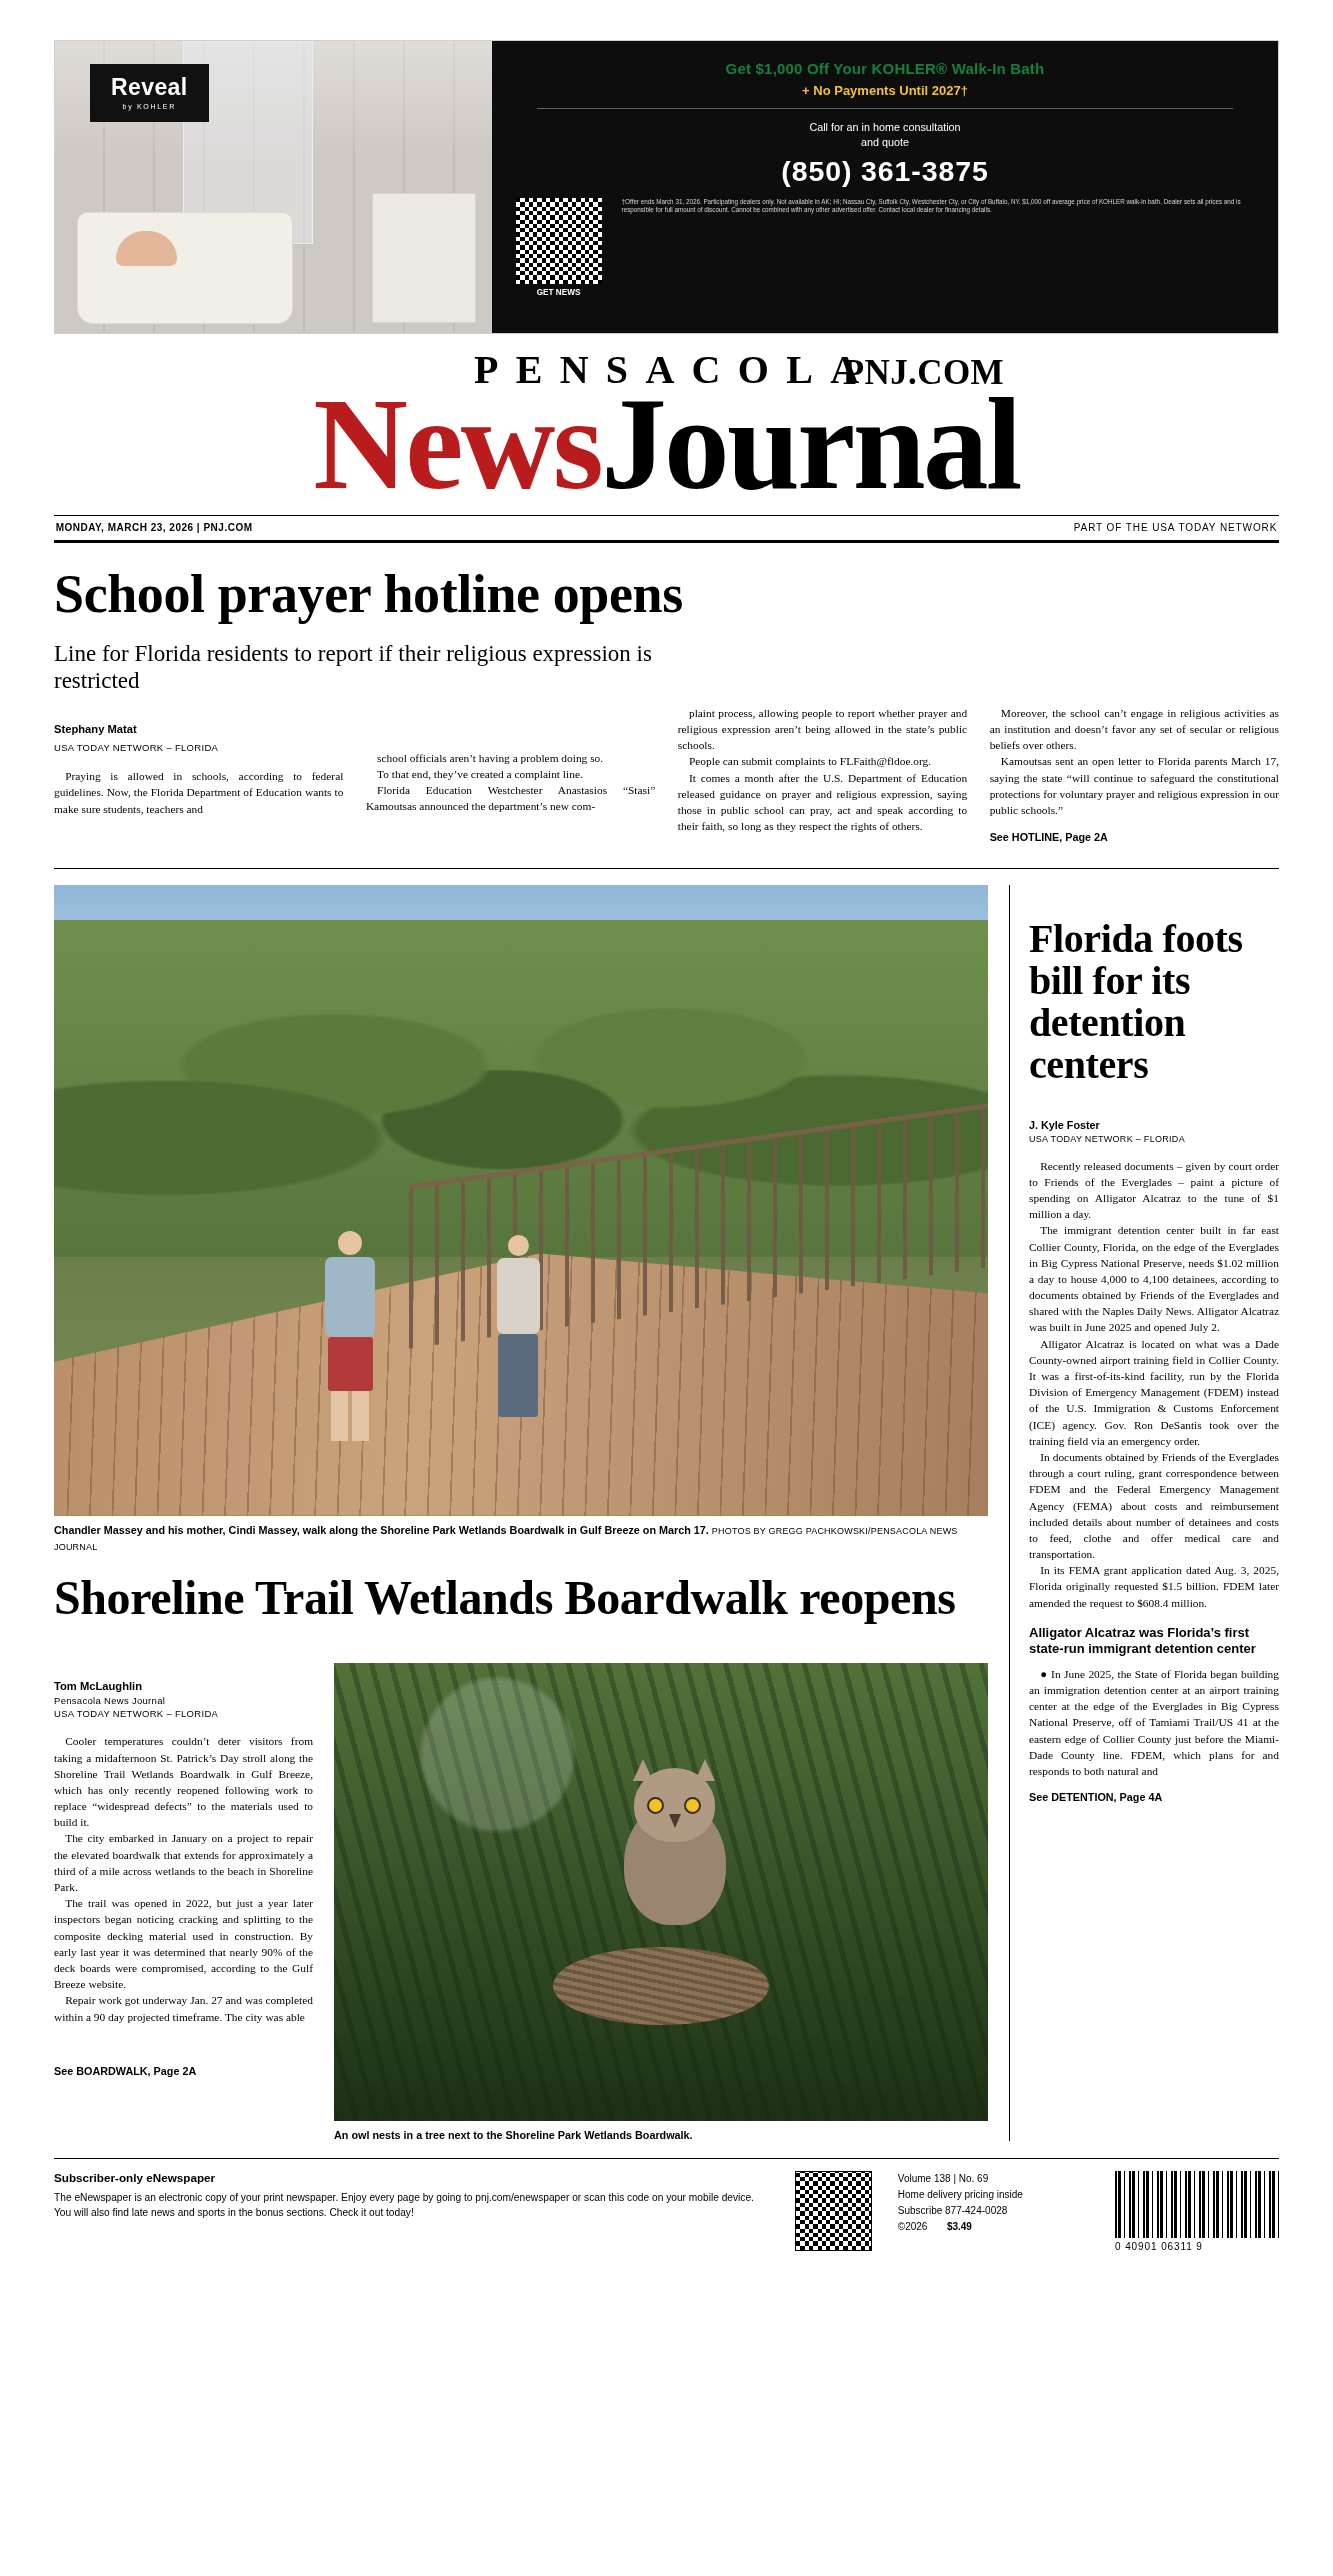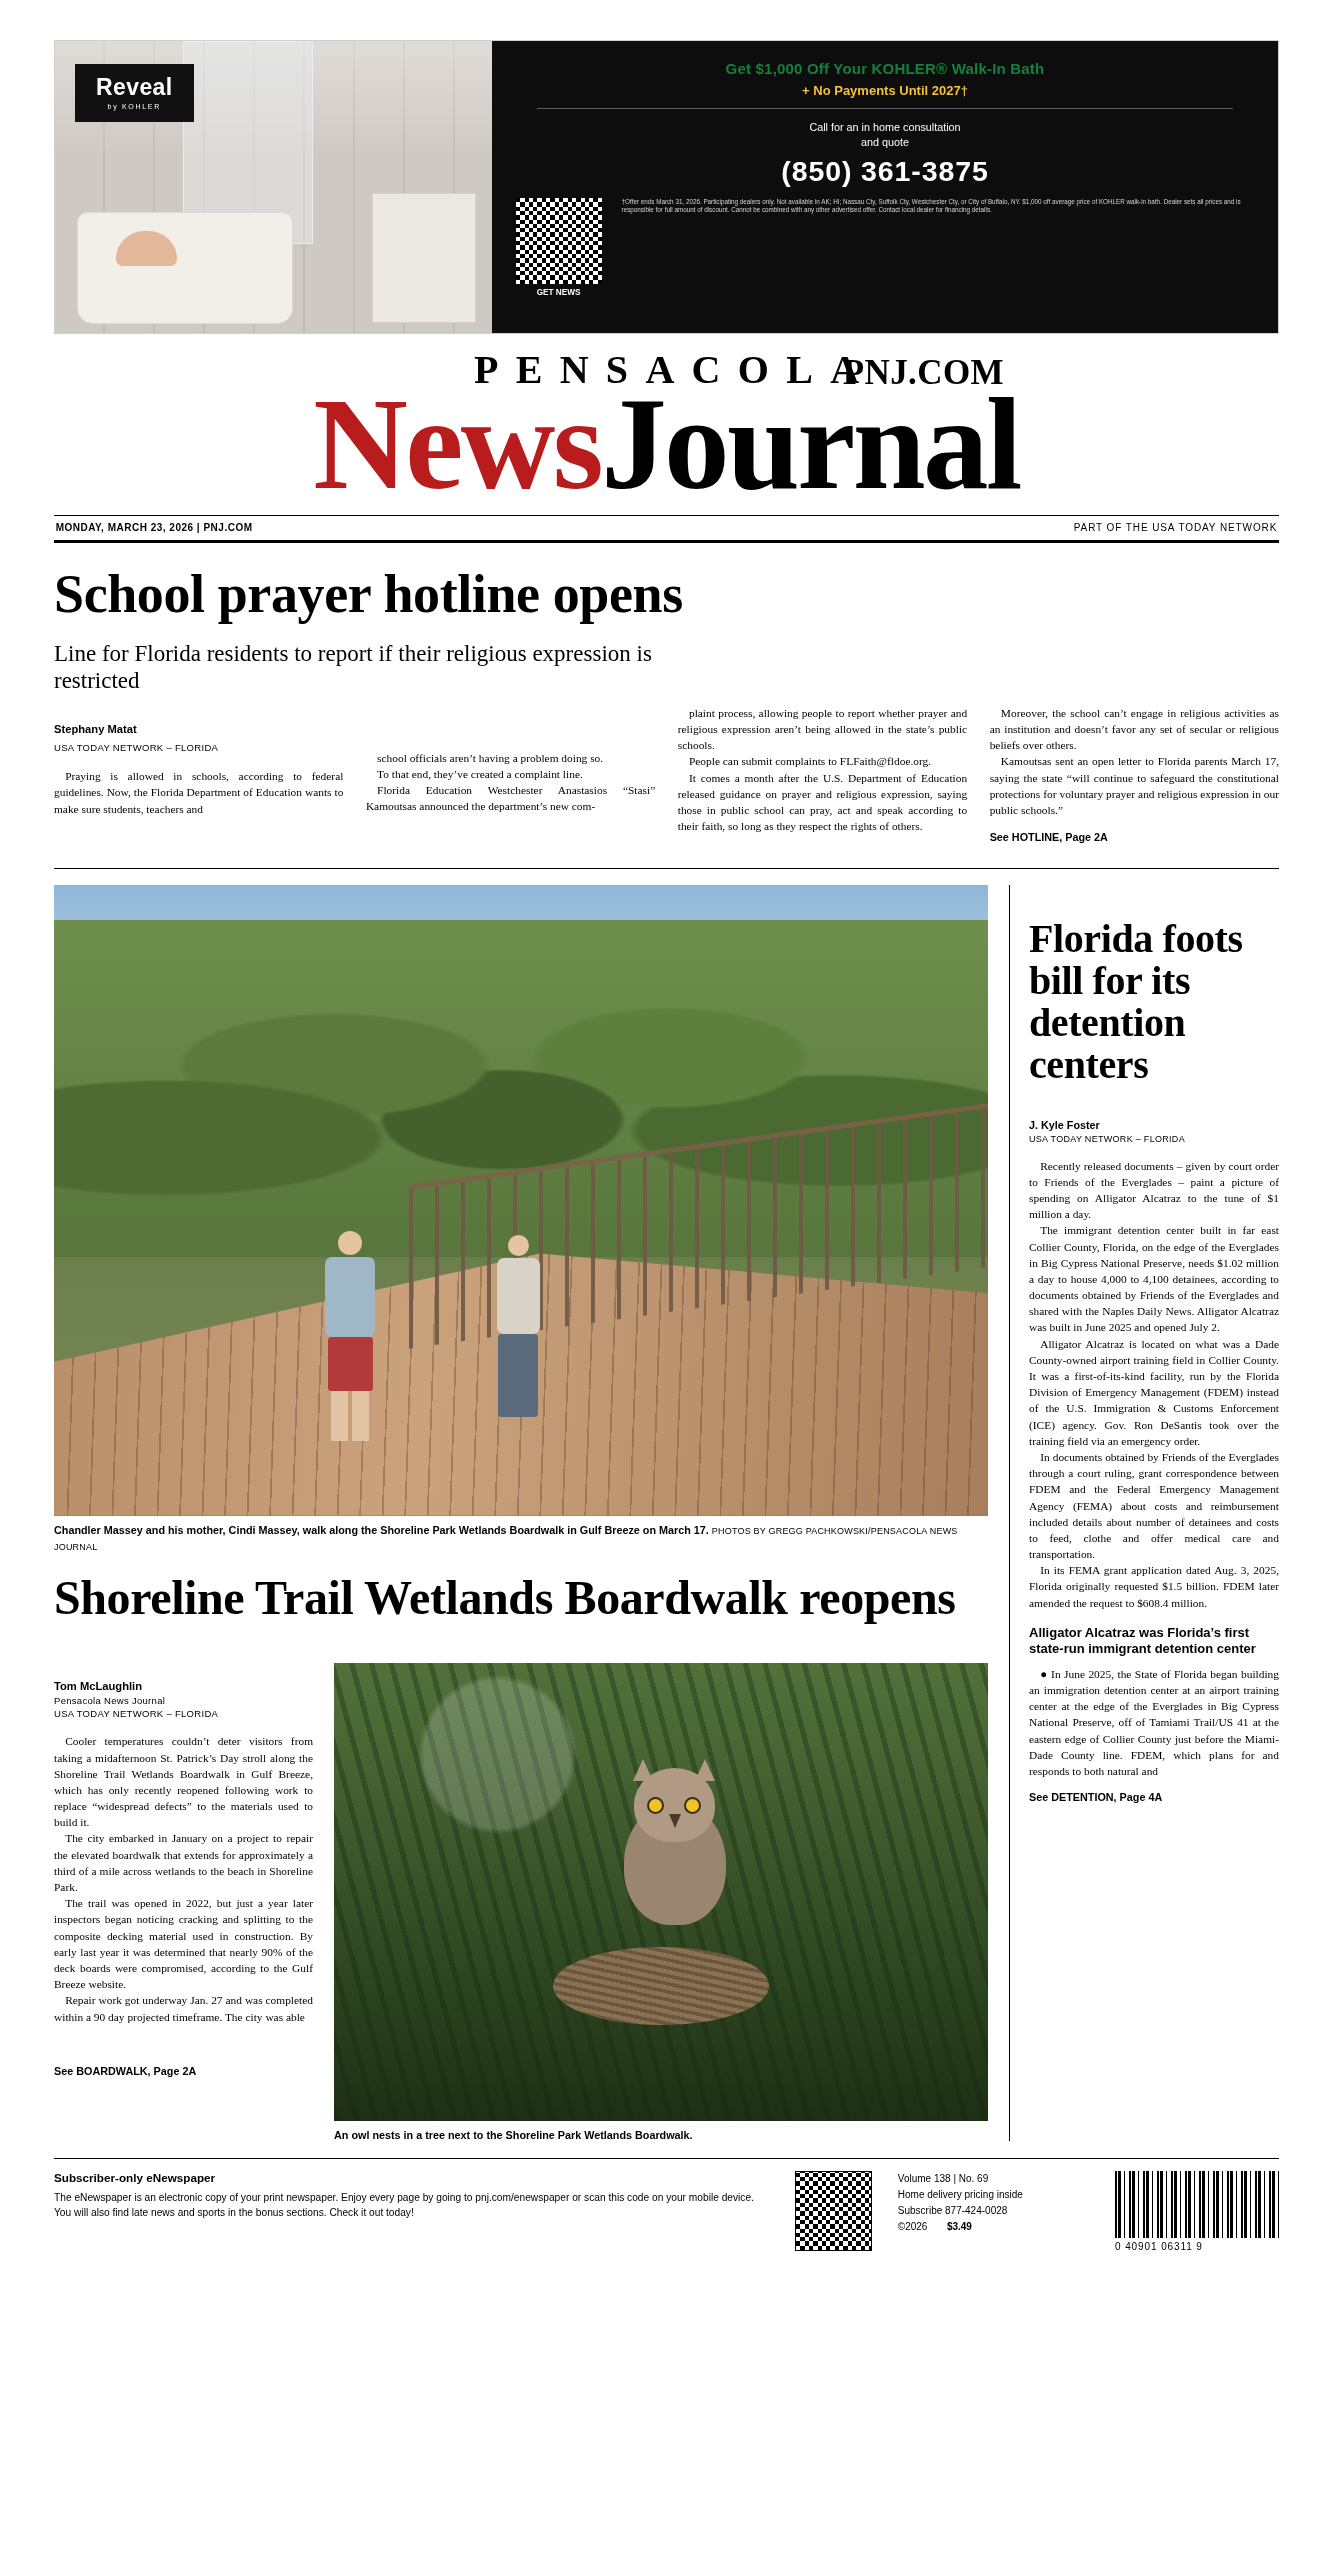--- a/index.html
+++ b/index.html
@@ -32,21 +32,21 @@
   }
   .ad-photo .person {
     position:absolute; left:61px; bottom:67px; width:61px; height:35px;
     background:#e2b79a; border-radius:35px 35px 8.6px 8.6px;
   }
   .ad-photo .vanity {
     position:absolute; right:15.6px; bottom:10.4px; width:104px; height:130px;
     background:#ece8e2; border:0.9px solid #d8d2cb;
   }
   .ad-logo {
-    position:absolute; left:20px; top:22.5px; background:#111; color:#fff;
+    position:absolute; left:35px; top:22.5px; background:#111; color:#fff;
     padding:10.4px 21px 12px 21px; text-align:center;
   }
   .ad-logo .rv { font-size:23px; font-weight:bold; font-family:"Liberation Sans", sans-serif; letter-spacing:0.4px; }
   .ad-logo .by { font-size:7px; letter-spacing:1.7px; font-family:"Liberation Sans", sans-serif; margin-top:1.7px; }
 
   .ad-right { flex:1; background:#0d0d0d; color:#fff; position:relative; padding:19px 15.6px 8.6px 15.6px; }
   .ad-head { text-align:center; color:#15803d; font-family:"Liberation Sans", sans-serif;
              font-weight:bold; font-size:15px; letter-spacing:0.2px; }
   .ad-sub { text-align:center; color:#f3c23a; font-family:"Liberation Sans", sans-serif;
             font-weight:bold; font-size:13px; margin-top:6px; }

